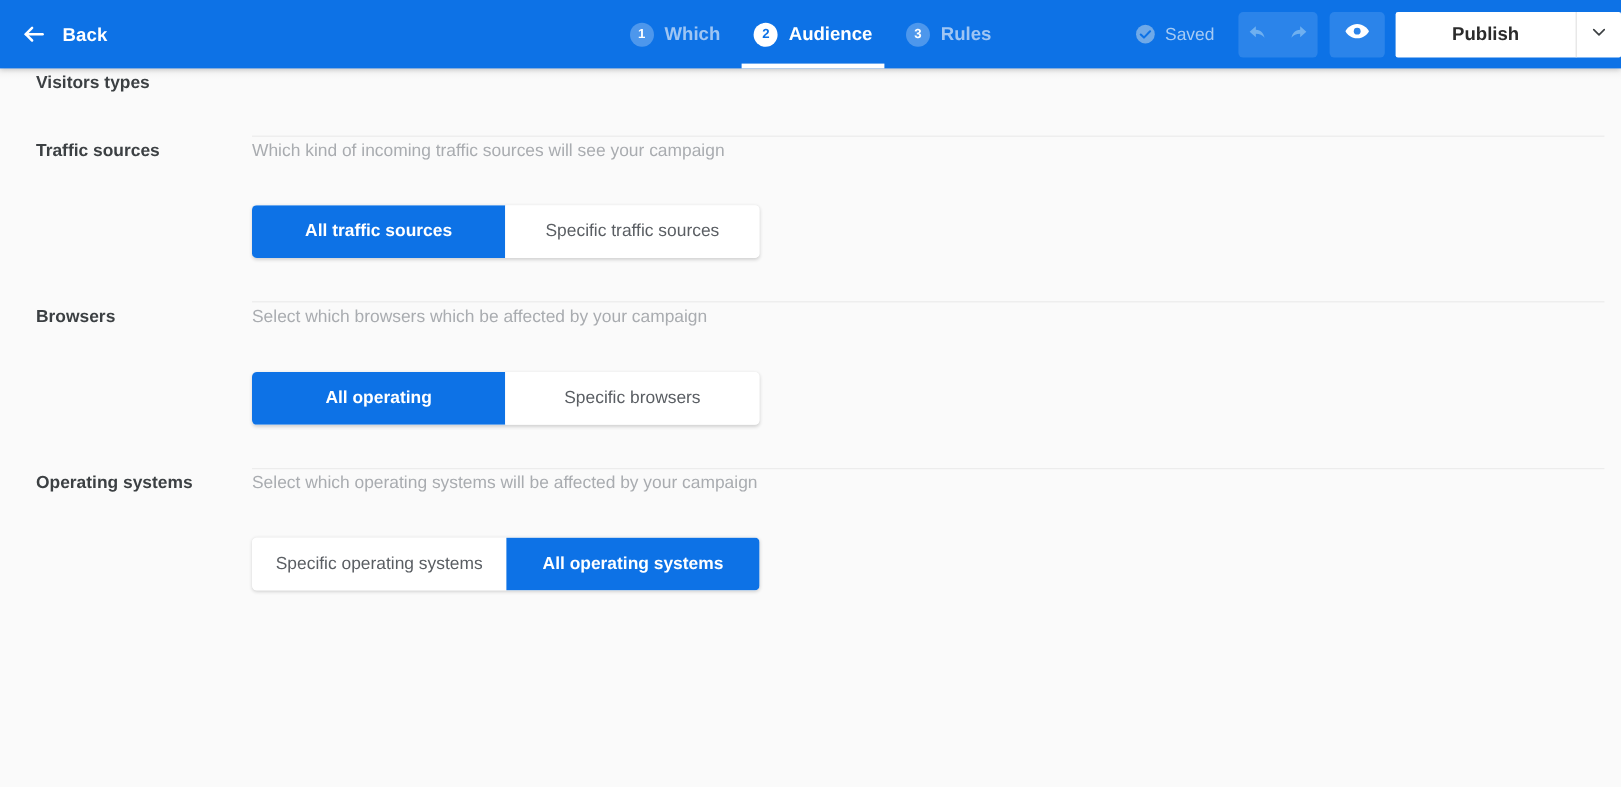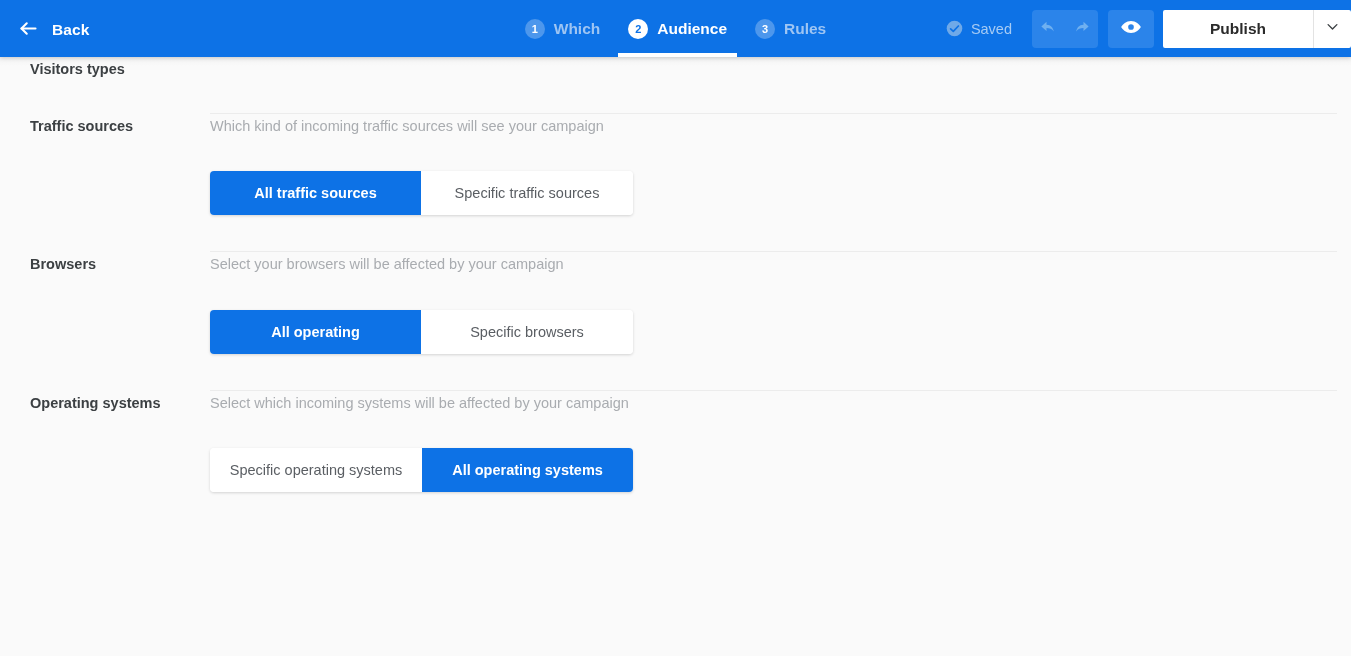--- a/index.html
+++ b/index.html
@@ -355,33 +355,33 @@
         <div class="seg seg-on">All traffic sources</div>
         <div class="seg seg-off">Specific traffic sources</div>
       </div>
     </div>
   </div>
   <div class="divider"></div>
 
   <div class="section">
     <div class="sec-label">Browsers</div>
     <div class="sec-body">
-      <p class="sec-desc">Select your browsers will be affected by your campaign</p>
+      <p class="sec-desc">Select which browsers which be affected by your campaign</p>
       <div class="segmented">
         <div class="seg seg-on">All operating</div>
         <div class="seg seg-off">Specific browsers</div>
       </div>
     </div>
   </div>
   <div class="divider"></div>
 
   <div class="section">
     <div class="sec-label">Operating systems</div>
     <div class="sec-body">
-      <p class="sec-desc">Select which incoming systems will be affected by your campaign</p>
+      <p class="sec-desc">Select which operating systems will be affected by your campaign</p>
       <div class="segmented">
         <div class="seg seg-off">Specific operating systems</div>
         <div class="seg seg-on">All operating systems</div>
       </div>
     </div>
   </div>
 
 </div>
 
 </body></html>

